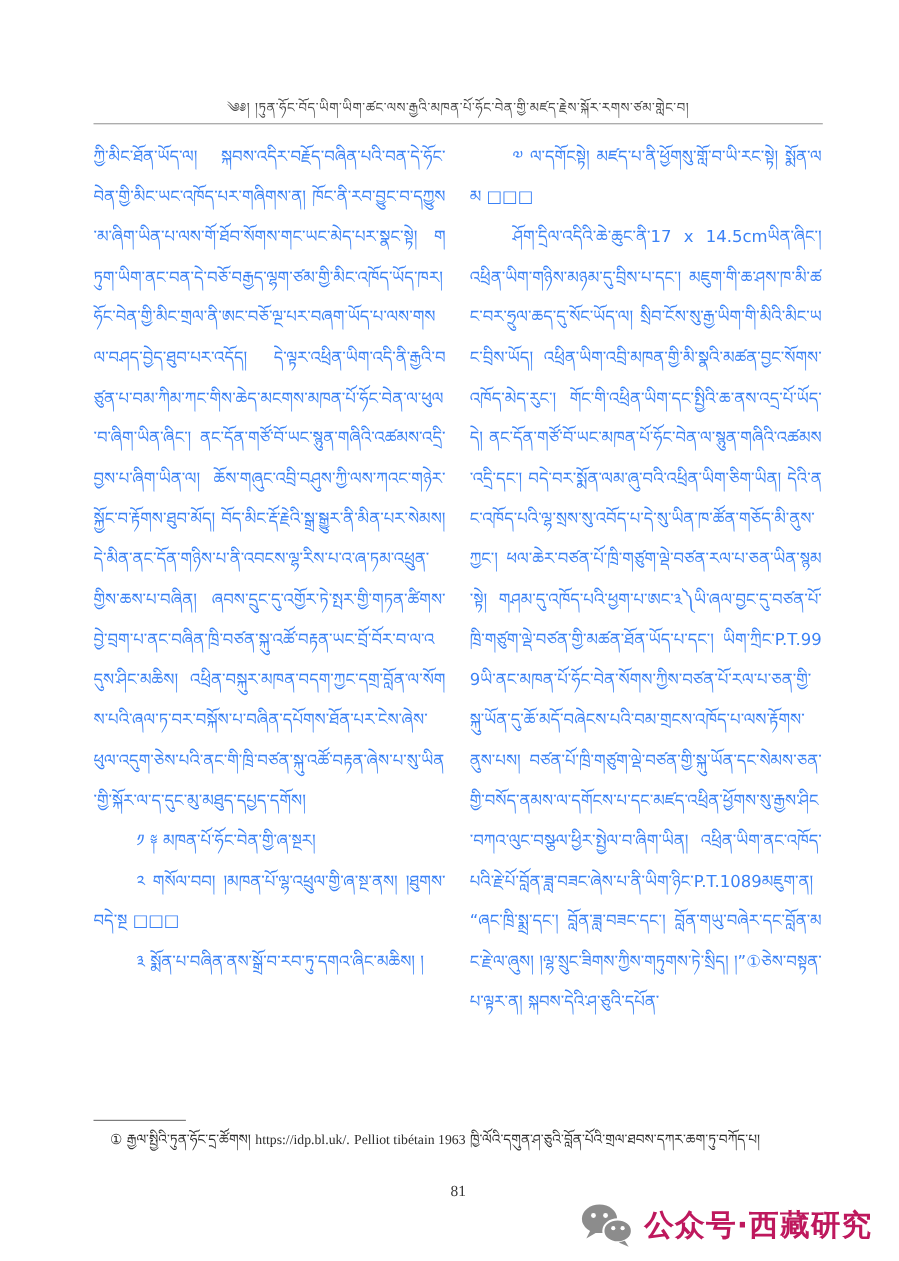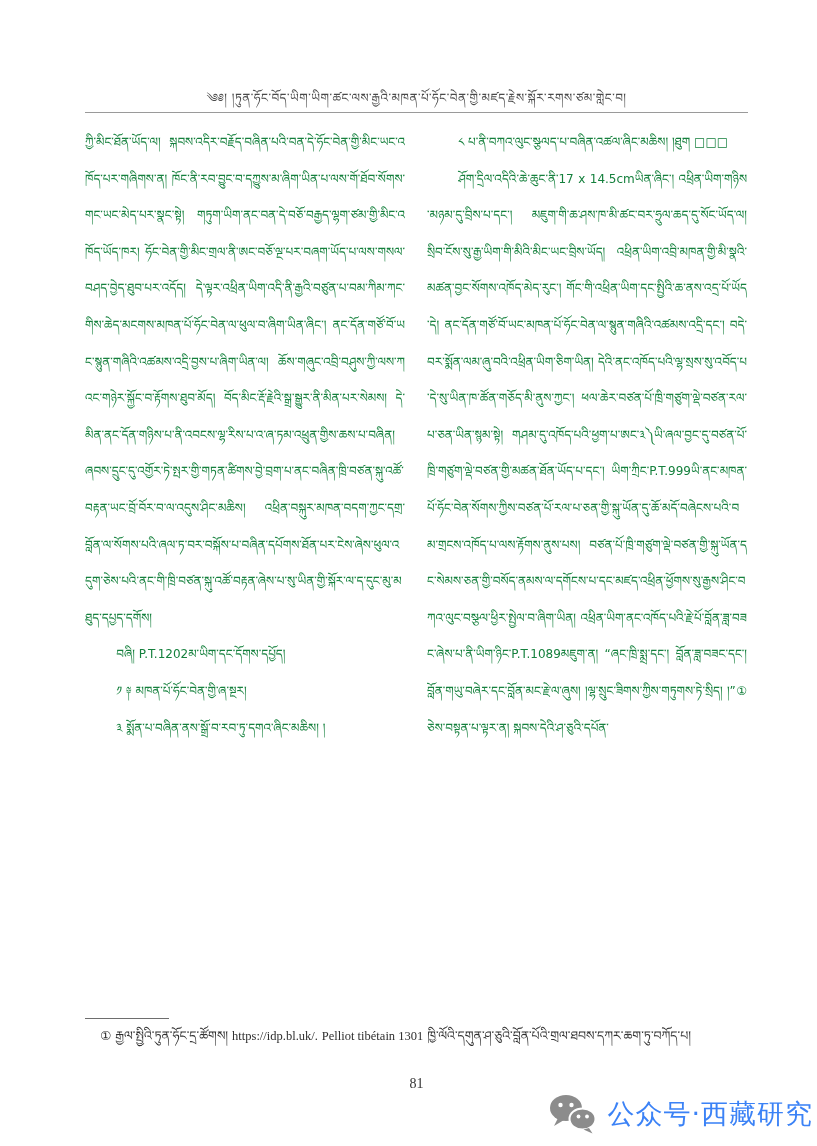--- a/index.html
+++ b/index.html
@@ -15,78 +15,78 @@
   .head-rule{
     position:absolute;left:85px;top:112px;width:663px;height:0;
     border-top:1px solid #9a9a9a;
   }
   .columns{
     position:absolute;left:85px;top:124px;width:663px;height:884px;
     display:flex;gap:22px;overflow:hidden;
   }
   .col{
     width:320px;flex:0 0 320px;
-    font-size:12px;line-height:36.6px;text-align:justify;
-    word-break:break-all;overflow:hidden;color:#15803d;
+    font-size:15px;line-height:36.6px;text-align:justify;
+    word-break:break-all;overflow:hidden;color:#3b82f6;
   }
   .col p{margin:0;}
   .p-indent{text-indent:2.6em;}
   .p-flush{text-indent:0;}
   .footnote-sep{
     position:absolute;left:85px;top:1018px;width:84px;height:0;
     border-top:1.5px solid #6e6e6e;
   }
   .footnote{
     position:absolute;left:85px;top:1026px;width:663px;
     font-size:12.5px;line-height:19px;color:#2e2e2e;
     text-indent:1.2em;word-break:break-all;text-align:justify;
   }
   .footnote .fn-url{font-family:Liberation Serif, serif;}
   .footnote .fn-latin{font-family:"Liberation Serif",serif;}
   .page-number{
     position:absolute;left:85px;top:1076px;width:663px;text-align:center;
     font-family:"Liberation Serif",serif;font-size:14px;color:#333;
   }
   .watermark{
-    position:absolute;right:4px;top:1088px;height:52px;
+    position:absolute;right:24px;top:1088px;height:52px;
     display:flex;align-items:center;gap:10px;
-    color:#3b82f6;font-size:27px;font-weight:400;letter-spacing:1px;
+    color:#be185d;font-size:27px;font-weight:700;letter-spacing:1px;
     font-family:"DejaVu Sans","Liberation Sans",sans-serif;
   }
   .watermark svg{display:block;}
 </style>
 </head>
 <body>
 
 <div class="page">
 
   <div class="running-head">༄༅། །ཏུན་ཧོང་བོད་ཡིག་ཡིག་ཚང་ལས་རྒྱའི་མཁན་པོ་ཧོང་བེན་གྱི་མཛད་རྗེས་སྐོར་རགས་ཙམ་གླེང་བ།</div>
   <div class="head-rule"></div>
 
   <div class="columns">
     <div class="col">
       <p class="p-flush">ཀྱི་མིང་ཐོན་ཡོད་ལ། སྐབས་འདིར་བརྗོད་བཞིན་པའི་བན་དེ་ཧོང་བེན་གྱི་མིང་ཡང་འཁོད་པར་གཞིགས་ན། ཁོང་ནི་རབ་བྱུང་བ་དཀྱུས་མ་ཞིག་ཡིན་པ་ལས་གོ་ཐོབ་སོགས་གང་ཡང་མེད་པར་སྣང་སྟེ། གཏུག་ཡིག་ནང་བན་དེ་བཅོ་བརྒྱད་ལྷག་ཙམ་གྱི་མིང་འཁོད་ཡོད་ཁར། ཧོང་བེན་གྱི་མིང་གྲལ་ནི་ཨང་བཅོ་ལྔ་པར་བཞག་ཡོད་པ་ལས་གསལ་བཤད་བྱེད་ཐུབ་པར་འདོད། དེ་ལྟར་འཕྲིན་ཡིག་འདི་ནི་རྒྱའི་བཙུན་པ་བམ་ཀིམ་ཀང་གིས་ཆེད་མངགས་མཁན་པོ་ཧོང་བེན་ལ་ཕུལ་བ་ཞིག་ཡིན་ཞིང་། ནང་དོན་གཙོ་བོ་ཡང་སྙུན་གཞིའི་འཚམས་འདྲི་བྱས་པ་ཞིག་ཡིན་ལ། ཆོས་གཞུང་འབྲི་བཤུས་ཀྱི་ལས་ཀའང་གཉེར་སྐྱོང་བ་རྟོགས་ཐུབ་མོད། བོད་མིང་རྡོ་རྗེའི་སྒྲ་སྒྱུར་ནི་མིན་པར་སེམས། དེ་མིན་ནང་དོན་གཉིས་པ་ནི་འབངས་ལྷ་རིས་པ་འ་ཞ་ཏམ་འཕྲུན་གྱིས་ཆས་པ་བཞིན། ཞབས་དྲུང་དུ་འགྱོར་ཏེ་སྤར་གྱི་གཏན་ཚིགས་བྱེ་བྲག་པ་ནང་བཞིན་ཁྲི་བཙན་སྐུ་འཚོ་བརྟན་ཡང་བྲོ་བོར་བ་ལ་འདུས་ཤིང་མཆིས། འཕྲིན་བསྐུར་མཁན་བདག་ཀྱང་དགྲ་བློན་ལ་སོགས་པའི་ཞལ་ཏ་བར་བསྐོས་པ་བཞིན་དཔོགས་ཐོན་པར་ངེས་ཞེས་ཕུལ་འདུག་ཅེས་པའི་ནང་གི་ཁྲི་བཙན་སྐུ་འཚོ་བརྟན་ཞེས་པ་སུ་ཡིན་གྱི་སྐོར་ལ་ད་དུང་མུ་མཐུད་དཔྱད་དགོས།</p>
-      <p class="p-indent">བཞི། P.T.1202མ་ཡིག་དང་དོགས་དཔྱོད།</p>
       <p class="p-indent">༡ ༈ མཁན་པོ་ཧོང་བེན་གྱི་ཞ་སྔར།</p>
+      <p class="p-indent">༢ གསོལ་བབ། །མཁན་པོ་ལྷ་འཕྲུལ་གྱི་ཞ་སྔ་ནས། །ཐུགས་བདེ་སྔ □□□</p>
       <p class="p-indent">༣ སྨོན་པ་བཞིན་ནས་སྒྲོ་བ་རབ་ཏུ་དགའ་ཞིང་མཆིས། །</p>
 
     </div>
     <div class="col">
-      <p class="p-indent">༨ པ་ནི་བཀའ་ལུང་སྩལད་པ་བཞིན་འཚལ་ཞིང་མཆིས། །ཐུག □□□</p>
+      <p class="p-indent">༧ ལ་དགོངསྟེ། མཛད་པ་ནི་ཕྱོགསུ་གློ་བ་ཡི་རང་སྟེ། སྨོན་ལམ □□□</p>
       <p class="p-indent">ཤོག་དྲིལ་འདིའི་ཆེ་ཆུང་ནི་17 x 14.5cmཡིན་ཞིང་། འཕྲིན་ཡིག་གཉིས་མཉམ་དུ་བྲིས་པ་དང་། མཇུག་གི་ཆ་ཤས་ཁ་མི་ཚང་བར་ཧྲུལ་ཆད་དུ་སོང་ཡོད་ལ། སྲིབ་ངོས་སུ་རྒྱ་ཡིག་གི་མིའི་མིང་ཡང་བྲིས་ཡོད། འཕྲིན་ཡིག་འབྲི་མཁན་གྱི་མི་སྣའི་མཚན་བྱང་སོགས་འཁོད་མེད་རུང་། གོང་གི་འཕྲིན་ཡིག་དང་སྤྱིའི་ཆ་ནས་འདྲ་པོ་ཡོད་དེ། ནང་དོན་གཙོ་བོ་ཡང་མཁན་པོ་ཧོང་བེན་ལ་སྙུན་གཞིའི་འཚམས་འདྲི་དང་། བདེ་བར་སྨོན་ལམ་ཞུ་བའི་འཕྲིན་ཡིག་ཅིག་ཡིན། དེའི་ནང་འཁོད་པའི་ལྷ་སྲས་སུ་འབོད་པ་དེ་སུ་ཡིན་ཁ་ཚོན་གཅོད་མི་ནུས་ཀྱང་། ཕལ་ཆེར་བཙན་པོ་ཁྲི་གཙུག་ལྡེ་བཙན་རལ་པ་ཅན་ཡིན་སྙམ་སྟེ། གཤམ་དུ་འཁོད་པའི་ཕྱག་པ་ཨང་༣༽ཡི་ཞལ་བྱང་དུ་བཙན་པོ་ཁྲི་གཙུག་ལྡེ་བཙན་གྱི་མཚན་ཐོན་ཡོད་པ་དང་། ཡིག་ཀྲིང་P.T.999ཡི་ནང་མཁན་པོ་ཧོང་བེན་སོགས་ཀྱིས་བཙན་པོ་རལ་པ་ཅན་གྱི་སྐུ་ཡོན་དུ་ཆོ་མདོ་བཞེངས་པའི་བམ་གྲངས་འཁོད་པ་ལས་རྟོགས་ནུས་པས། བཙན་པོ་ཁྲི་གཙུག་ལྡེ་བཙན་གྱི་སྐུ་ཡོན་དང་སེམས་ཅན་གྱི་བསོད་ནམས་ལ་དགོངས་པ་དང་མཛད་འཕྲིན་ཕྱོགས་སུ་རྒྱས་ཤིང་བཀའ་ལུང་བསྩལ་ཕྱིར་སྤྱེལ་བ་ཞིག་ཡིན། འཕྲིན་ཡིག་ནང་འཁོད་པའི་རྗེ་པོ་བློན་ཟླ་བཟང་ཞེས་པ་ནི་ཡིག་ཉིང་P.T.1089མཇུག་ན། “ཞང་ཁྲི་སྨྲ་དང་། བློན་ཟླ་བཟང་དང་། བློན་གཡུ་བཞེར་དང་བློན་མང་རྗེ་ལ་ཞུས། །ལྷ་སྲུང་ཟིགས་ཀྱིས་གཏུགས་ཏེ་སྲིད། །”①ཅེས་བསྟན་པ་ལྟར་ན། སྐབས་དེའི་ཤ་ཅུའི་དཔོན་</p>
     </div>
   </div>
 
   <div class="footnote-sep"></div>
 
   <div class="footnote">
     <span>①</span>
     <span>རྒྱལ་སྤྱིའི་ཏུན་ཧོང་དྲ་ཚོགས།</span>
     <span class="fn-url">https://idp.bl.uk/.</span>
-    <span class="fn-latin">Pelliot tibétain 1301</span>
+    <span class="fn-latin">Pelliot tibétain 1963</span>
     <span>ཁྱི་ལོའི་དགུན་ཤ་ཅུའི་བློན་པོའི་གྲལ་ཐབས་དཀར་ཆག་ཏུ་བཀོད་པ།</span>
   </div>
 
   <div class="page-number">81</div>
 
   <div class="watermark">
     <span>
       <svg width="48" height="40" viewBox="0 0 48 40" xmlns="http://www.w3.org/2000/svg">
         <ellipse cx="17" cy="14" rx="16" ry="13" fill="#8c8c8c"></ellipse>
         <path d="M9 24 L5 32 L15 26 Z" fill="#8c8c8c"></path>

